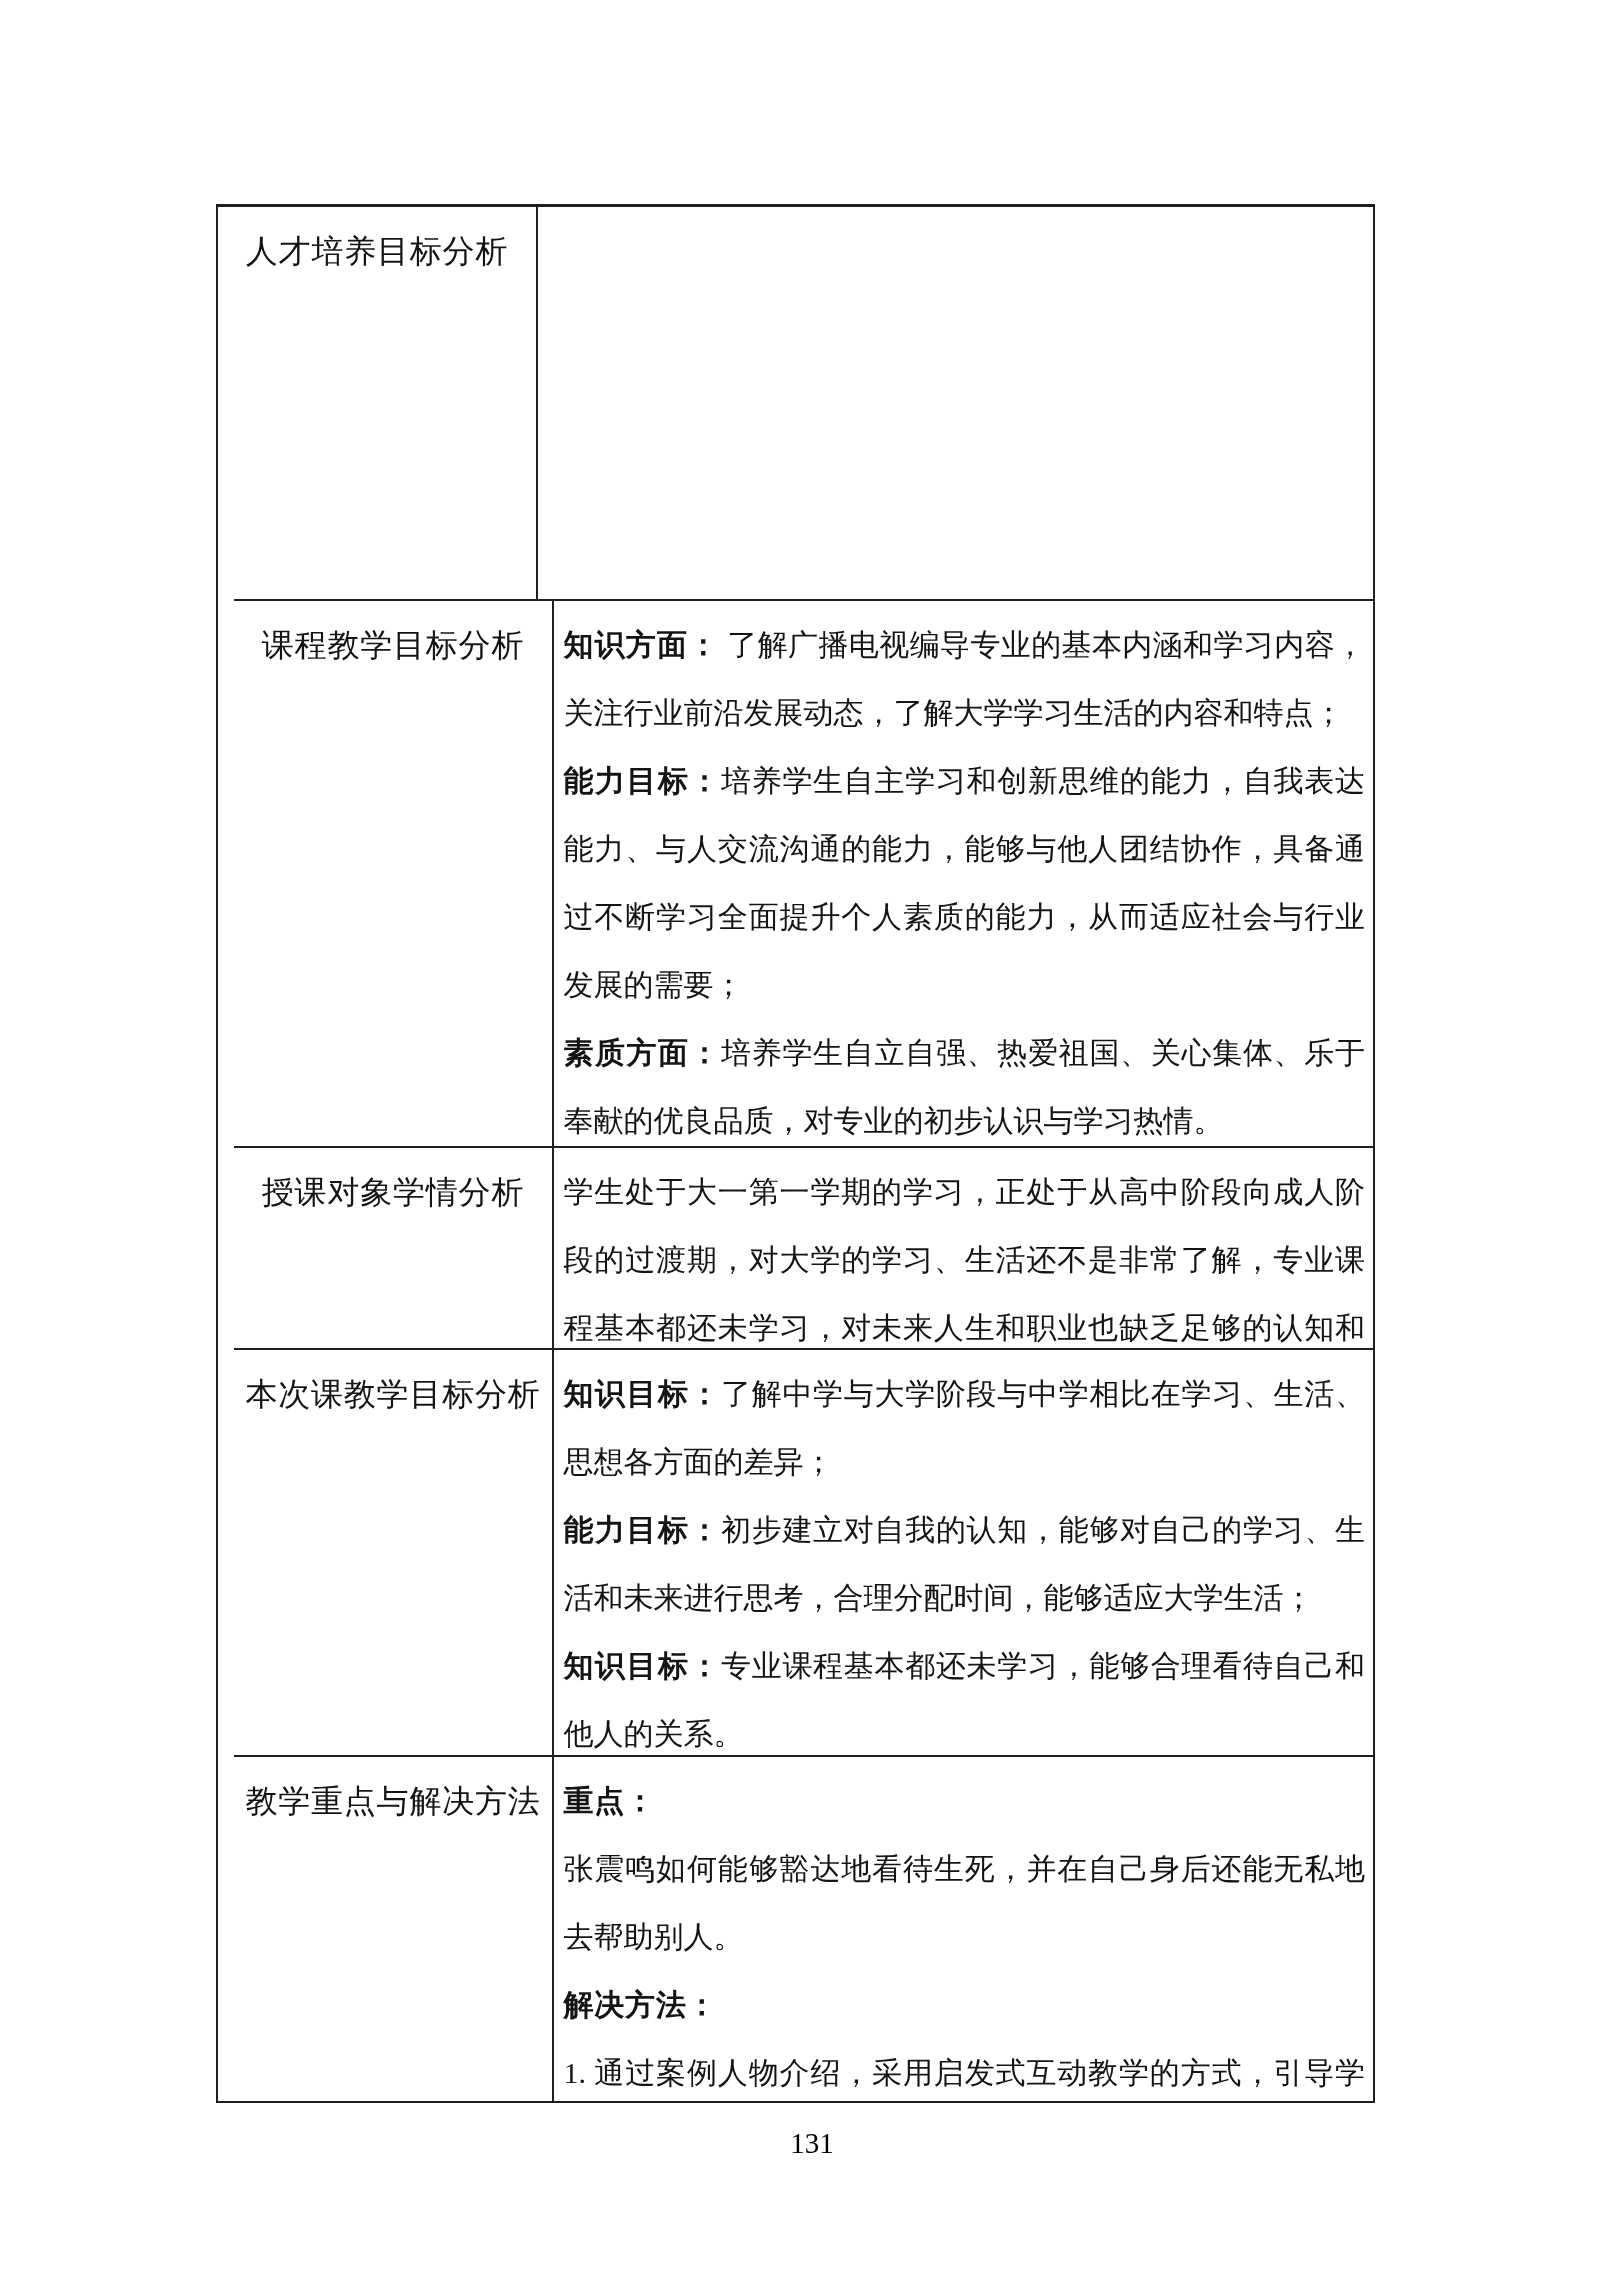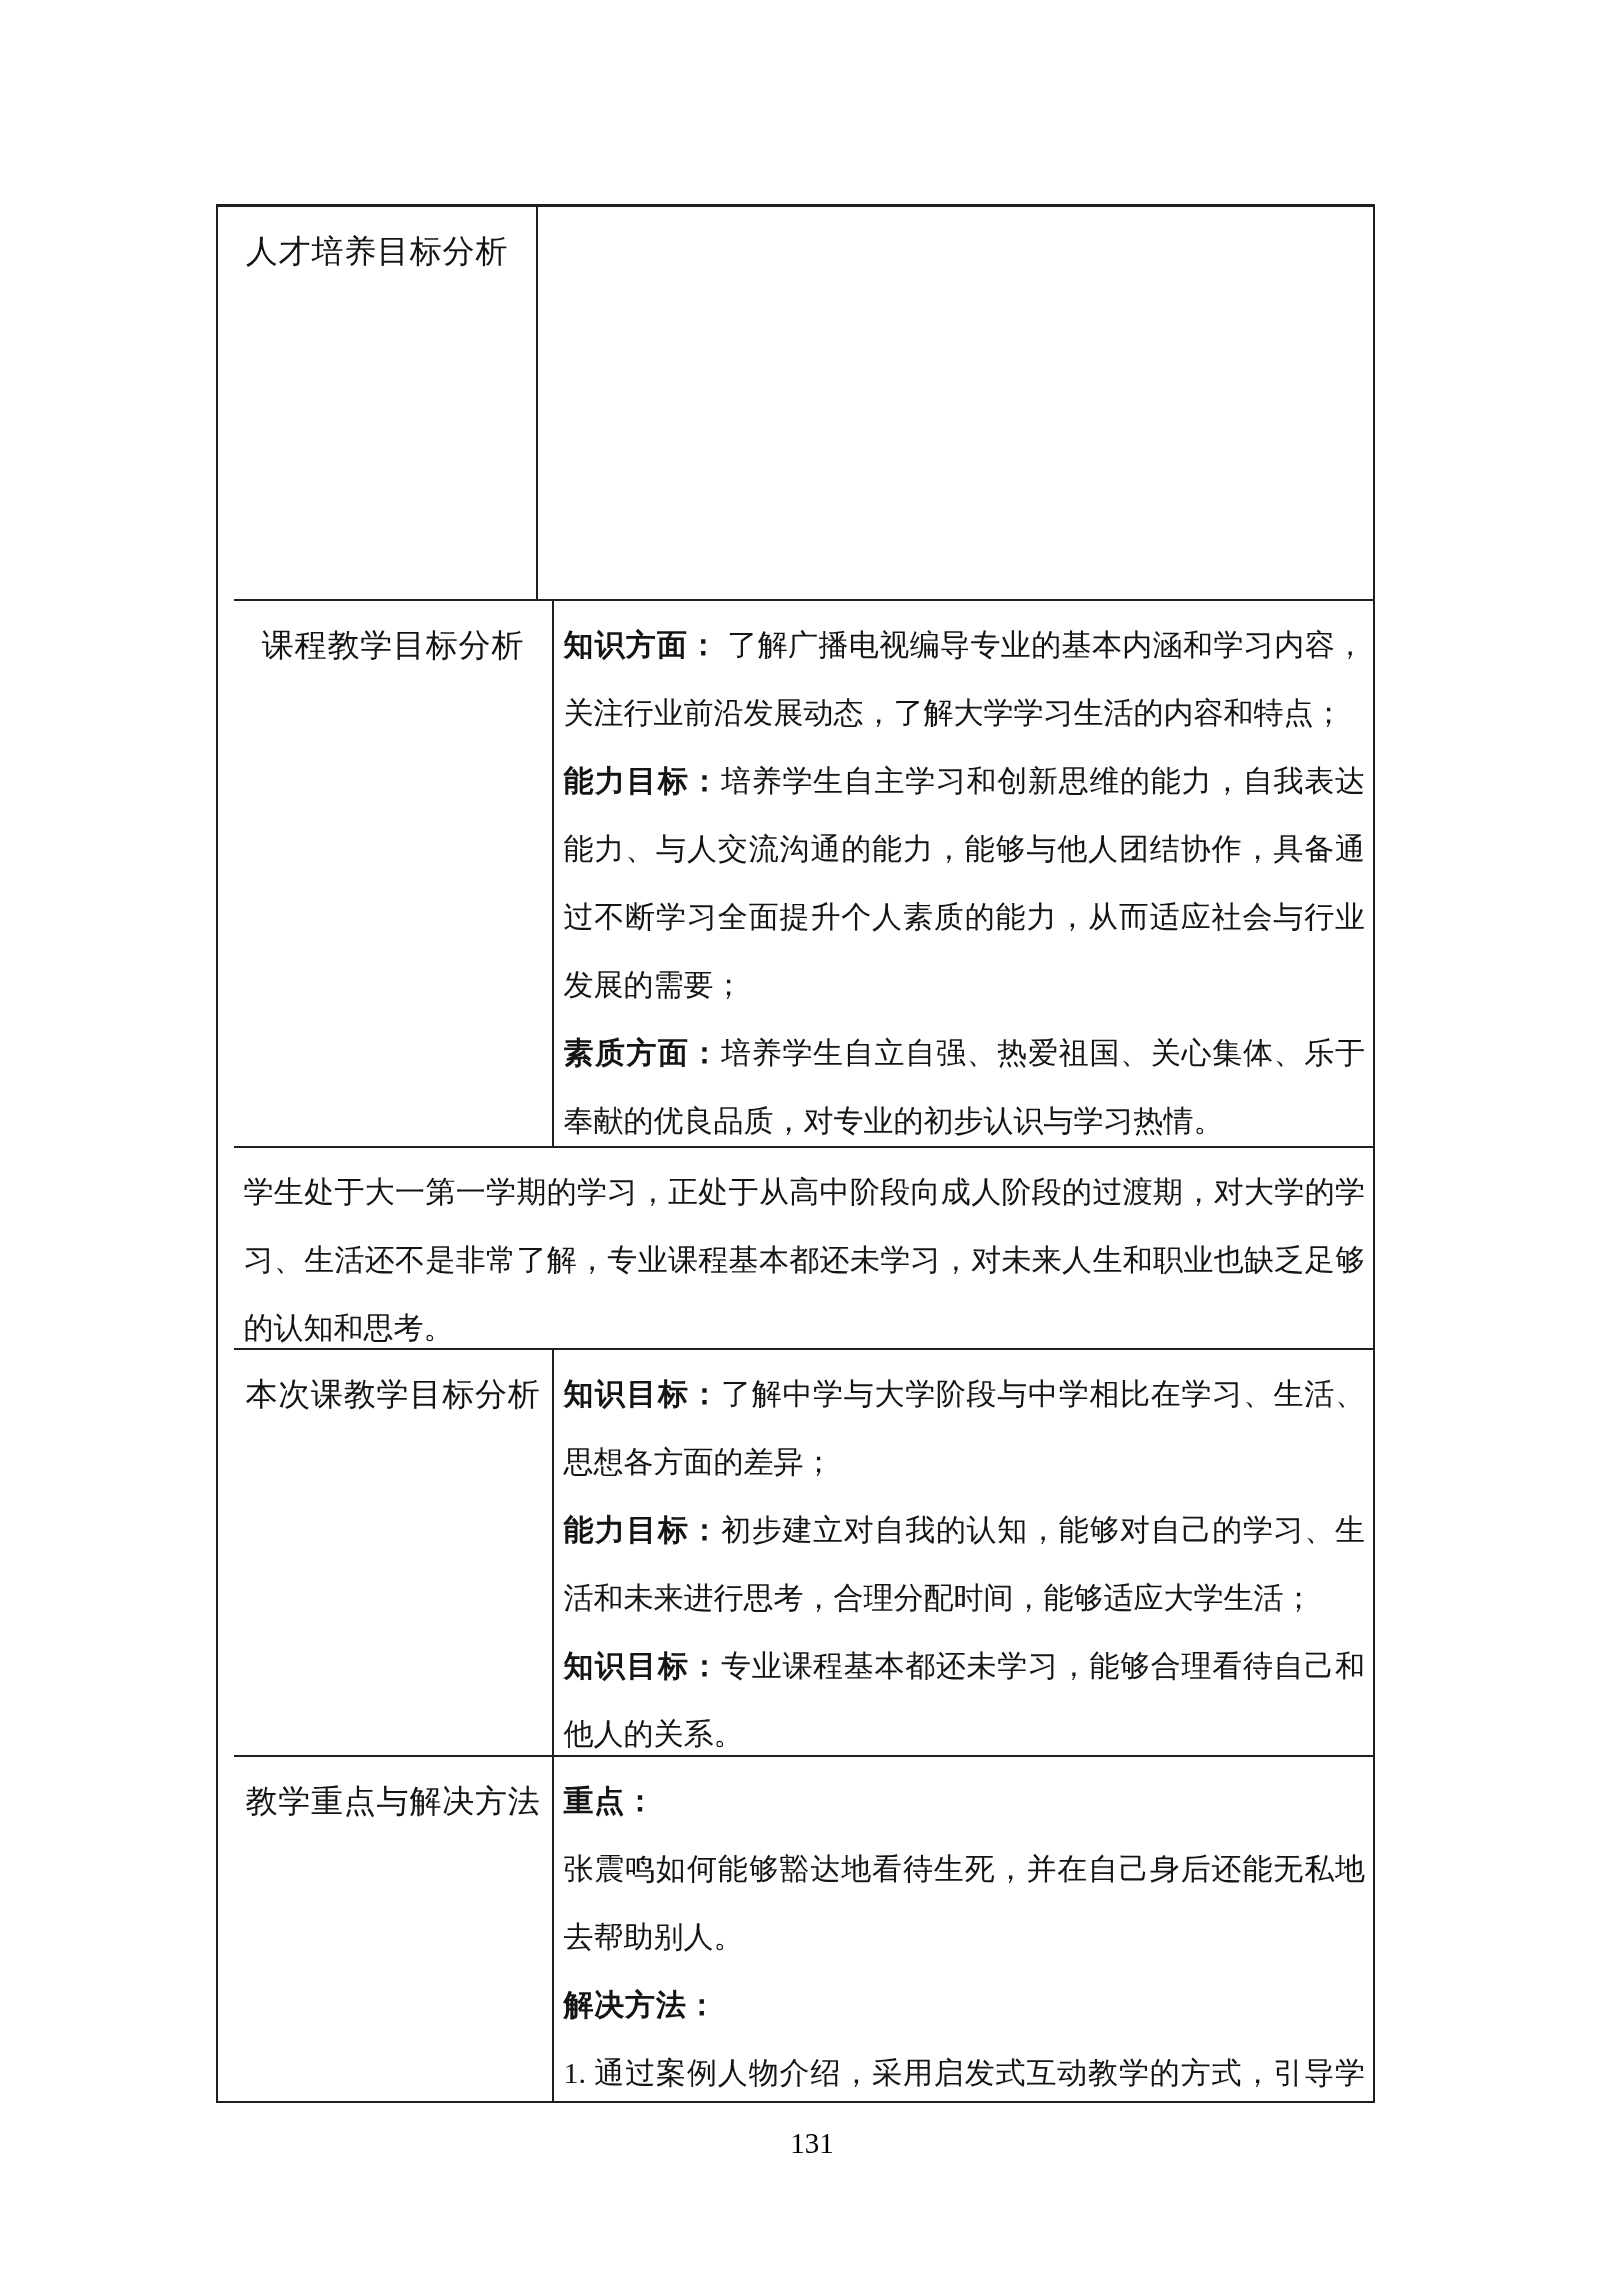--- a/index.html
+++ b/index.html
@@ -93,20 +93,23 @@
         <span>课程教学目标分析</span>
       </div>
       <div class="cell-content">
         <p><b>知识方面：</b><span> 了解广播电视编导专业的基本内涵和学习内容，关注行业前沿发展动态，了解大学学习生活的内容和特点；</span></p>
         <p><b>能力目标：</b><span>培养学生自主学习和创新思维的能力，自我表达能力、与人交流沟通的能力，能够与他人团结协作，具备通过不断学习全面提升个人素质的能力，从而适应社会与行业发展的需要；</span></p>
         <p><b>素质方面：</b><span>培养学生自立自强、热爱祖国、关心集体、乐于奉献的优良品质，对专业的初步认识与学习热情。</span></p>
       </div>
     </div>
 
     <div class="t-row" style="height:202px">
+      <div class="cell-label">
+        <span>授课对象学情分析</span>
+      </div>
       <div class="cell-content">
         <p><span>学生处于大一第一学期的学习，正处于从高中阶段向成人阶段的过渡期，对大学的学习、生活还不是非常了解，专业课程基本都还未学习，对未来人生和职业也缺乏足够的认知和思考。</span></p>
       </div>
     </div>
 
     <div class="t-row" style="height:407px">
       <div class="cell-label">
         <span>本次课教学目标分析</span>
       </div>
       <div class="cell-content">

